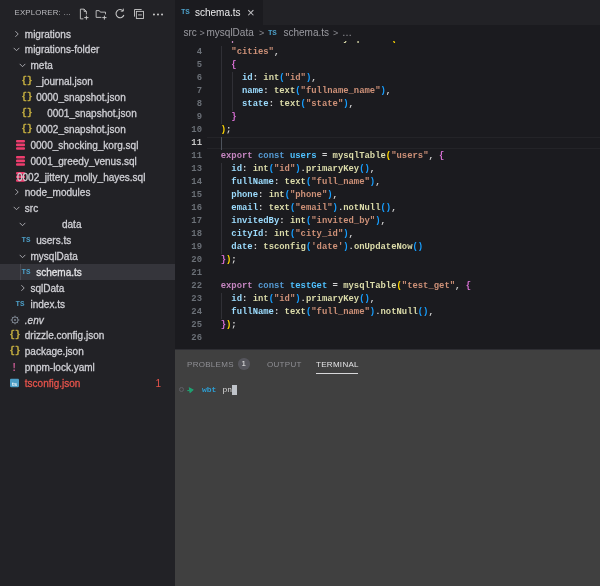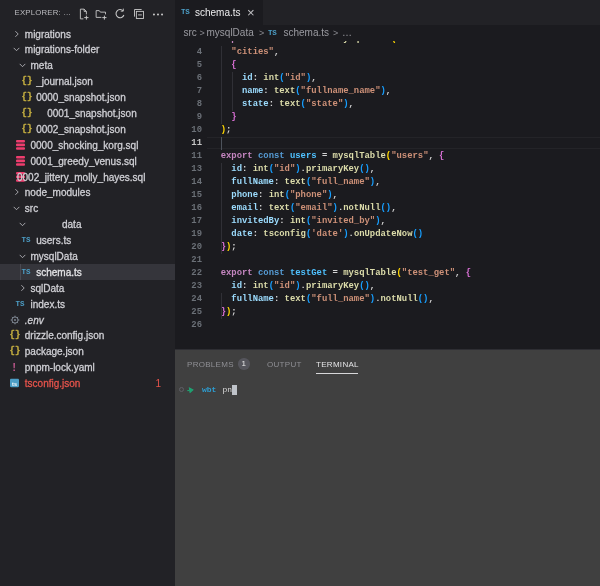--- a/index.html
+++ b/index.html
@@ -241,20 +241,21 @@
           <div class="cl"><span class="gut">8</span><span class="src">    <span class="pr">state</span>: <span class="fn">text</span><span class="b3">(</span><span class="s">"state"</span><span class="b3">)</span>,</span></div>
           <div class="cl"><span class="gut">9</span><span class="src">  <span class="b2">}</span></span></div>
           <div class="cl"><span class="gut">10</span><span class="src"><span class="b1">)</span>;</span></div>
           <div class="cl"><span class="gut" style="color:#c6c6c6">11</span><span class="src"></span></div>
           <div class="cl"><span class="gut">11</span><span class="src"><span class="kw">export</span> <span class="kc">const</span> <span class="vn">users</span> = <span class="fn">mysqlTable</span><span class="b1">(</span><span class="s">"users"</span>, <span class="b2">{</span></span></div>
           <div class="cl"><span class="gut">13</span><span class="src">  <span class="pr">id</span>: <span class="fn">int</span><span class="b3">(</span><span class="s">"id"</span><span class="b3">)</span>.<span class="fn">primaryKey</span><span class="b3">()</span>,</span></div>
           <div class="cl"><span class="gut">14</span><span class="src">  <span class="pr">fullName</span>: <span class="fn">text</span><span class="b3">(</span><span class="s">"full_name"</span><span class="b3">)</span>,</span></div>
           <div class="cl"><span class="gut">15</span><span class="src">  <span class="pr">phone</span>: <span class="fn">int</span><span class="b3">(</span><span class="s">"phone"</span><span class="b3">)</span>,</span></div>
           <div class="cl"><span class="gut">16</span><span class="src">  <span class="pr">email</span>: <span class="fn">text</span><span class="b3">(</span><span class="s">"email"</span><span class="b3">)</span>.<span class="fn">notNull</span><span class="b3">()</span>,</span></div>
           <div class="cl"><span class="gut">17</span><span class="src">  <span class="pr">invitedBy</span>: <span class="fn">int</span><span class="b3">(</span><span class="s">"invited_by"</span><span class="b3">)</span>,</span></div>
+          <div class="cl"><span class="gut">18</span><span class="src">  <span class="pr">cityId</span>: <span class="fn">int</span><span class="b3">(</span><span class="s">"city_id"</span><span class="b3">)</span>,</span></div>
           <div class="cl"><span class="gut">19</span><span class="src">  <span class="pr">date</span>: <span class="fn">tsconfig</span><span class="b3">(</span><span class="s">'date'</span><span class="b3">)</span>.<span class="fn">onUpdateNow</span><span class="b3">()</span></span></div>
           <div class="cl"><span class="gut">20</span><span class="src"><span class="b2">}</span><span class="b1">)</span>;</span></div>
           <div class="cl"><span class="gut">21</span><span class="src"></span></div>
           <div class="cl"><span class="gut">22</span><span class="src"><span class="kw">export</span> <span class="kc">const</span> <span class="vn">testGet</span> = <span class="fn">mysqlTable</span><span class="b1">(</span><span class="s">"test_get"</span>, <span class="b2">{</span></span></div>
           <div class="cl"><span class="gut">23</span><span class="src">  <span class="pr">id</span>: <span class="fn">int</span><span class="b3">(</span><span class="s">"id"</span><span class="b3">)</span>.<span class="fn">primaryKey</span><span class="b3">()</span>,</span></div>
           <div class="cl"><span class="gut">24</span><span class="src">  <span class="pr">fullName</span>: <span class="fn">text</span><span class="b3">(</span><span class="s">"full_name"</span><span class="b3">)</span>.<span class="fn">notNull</span><span class="b3">()</span>,</span></div>
           <div class="cl"><span class="gut">25</span><span class="src"><span class="b2">}</span><span class="b1">)</span>;</span></div>
           <div class="cl"><span class="gut">26</span><span class="src"></span></div>
         </div>
       <div class="guide" style="left:45.7px; top:5.9px;  height:78px;"></div>

